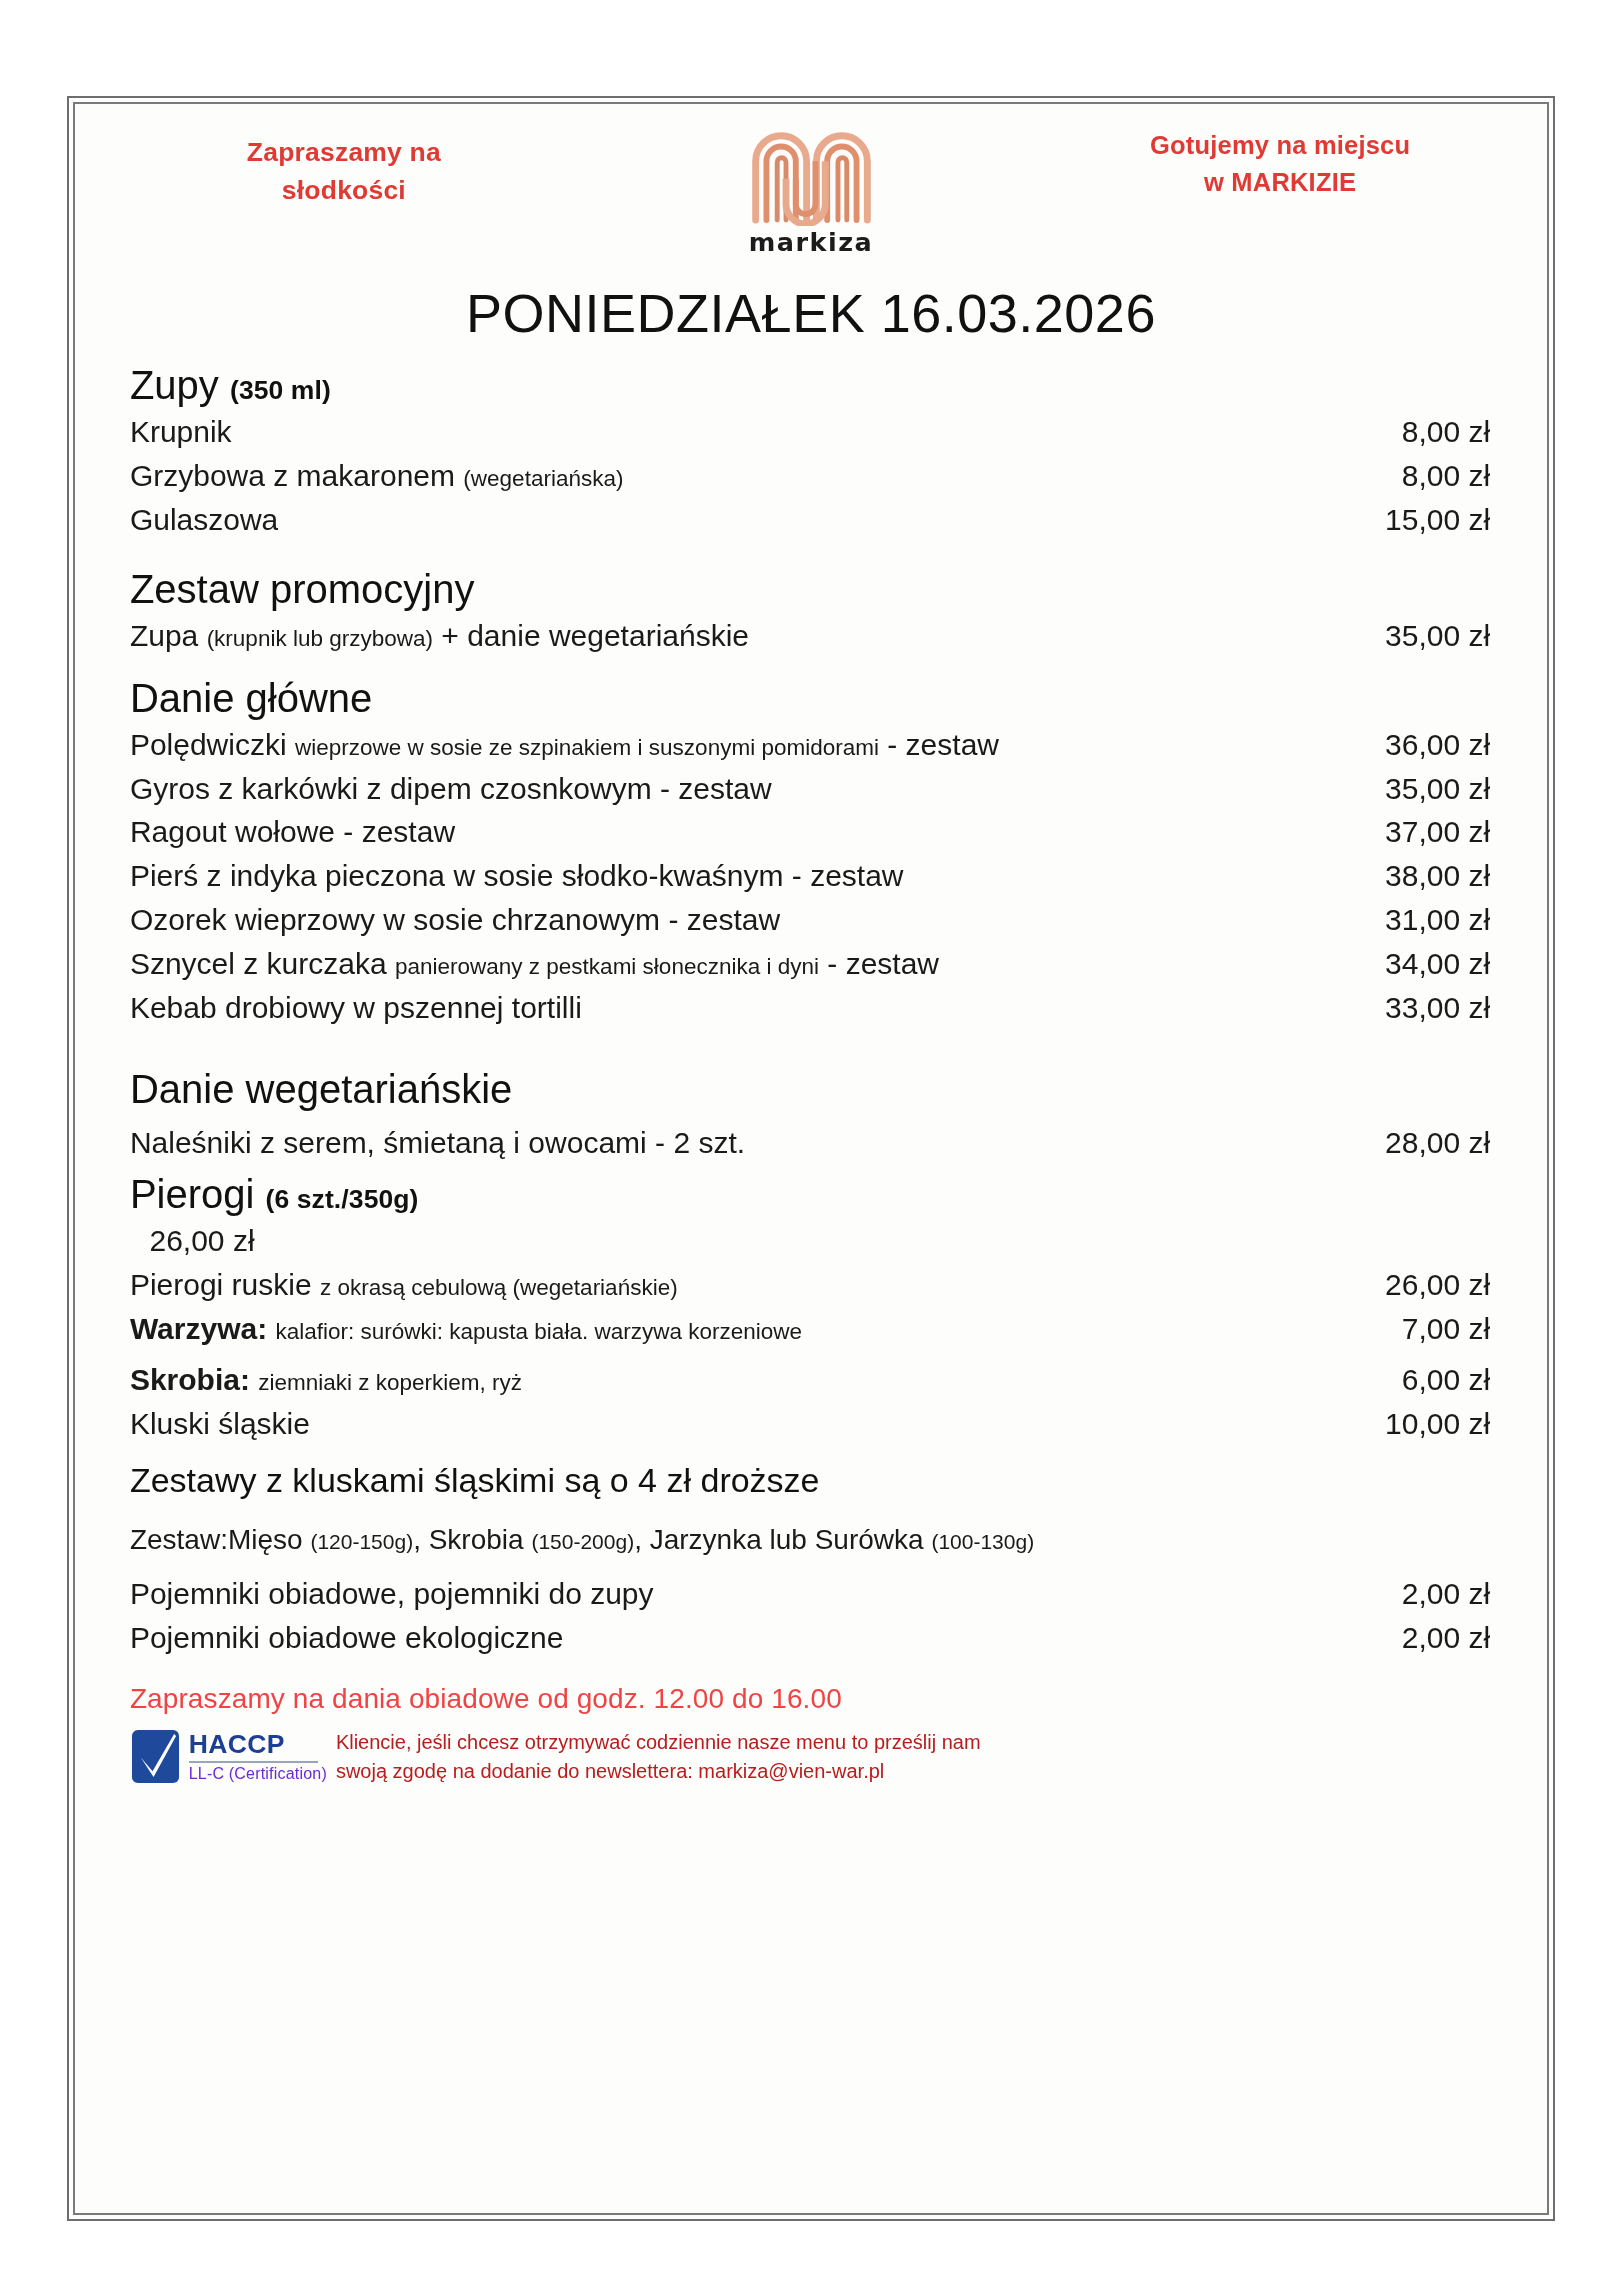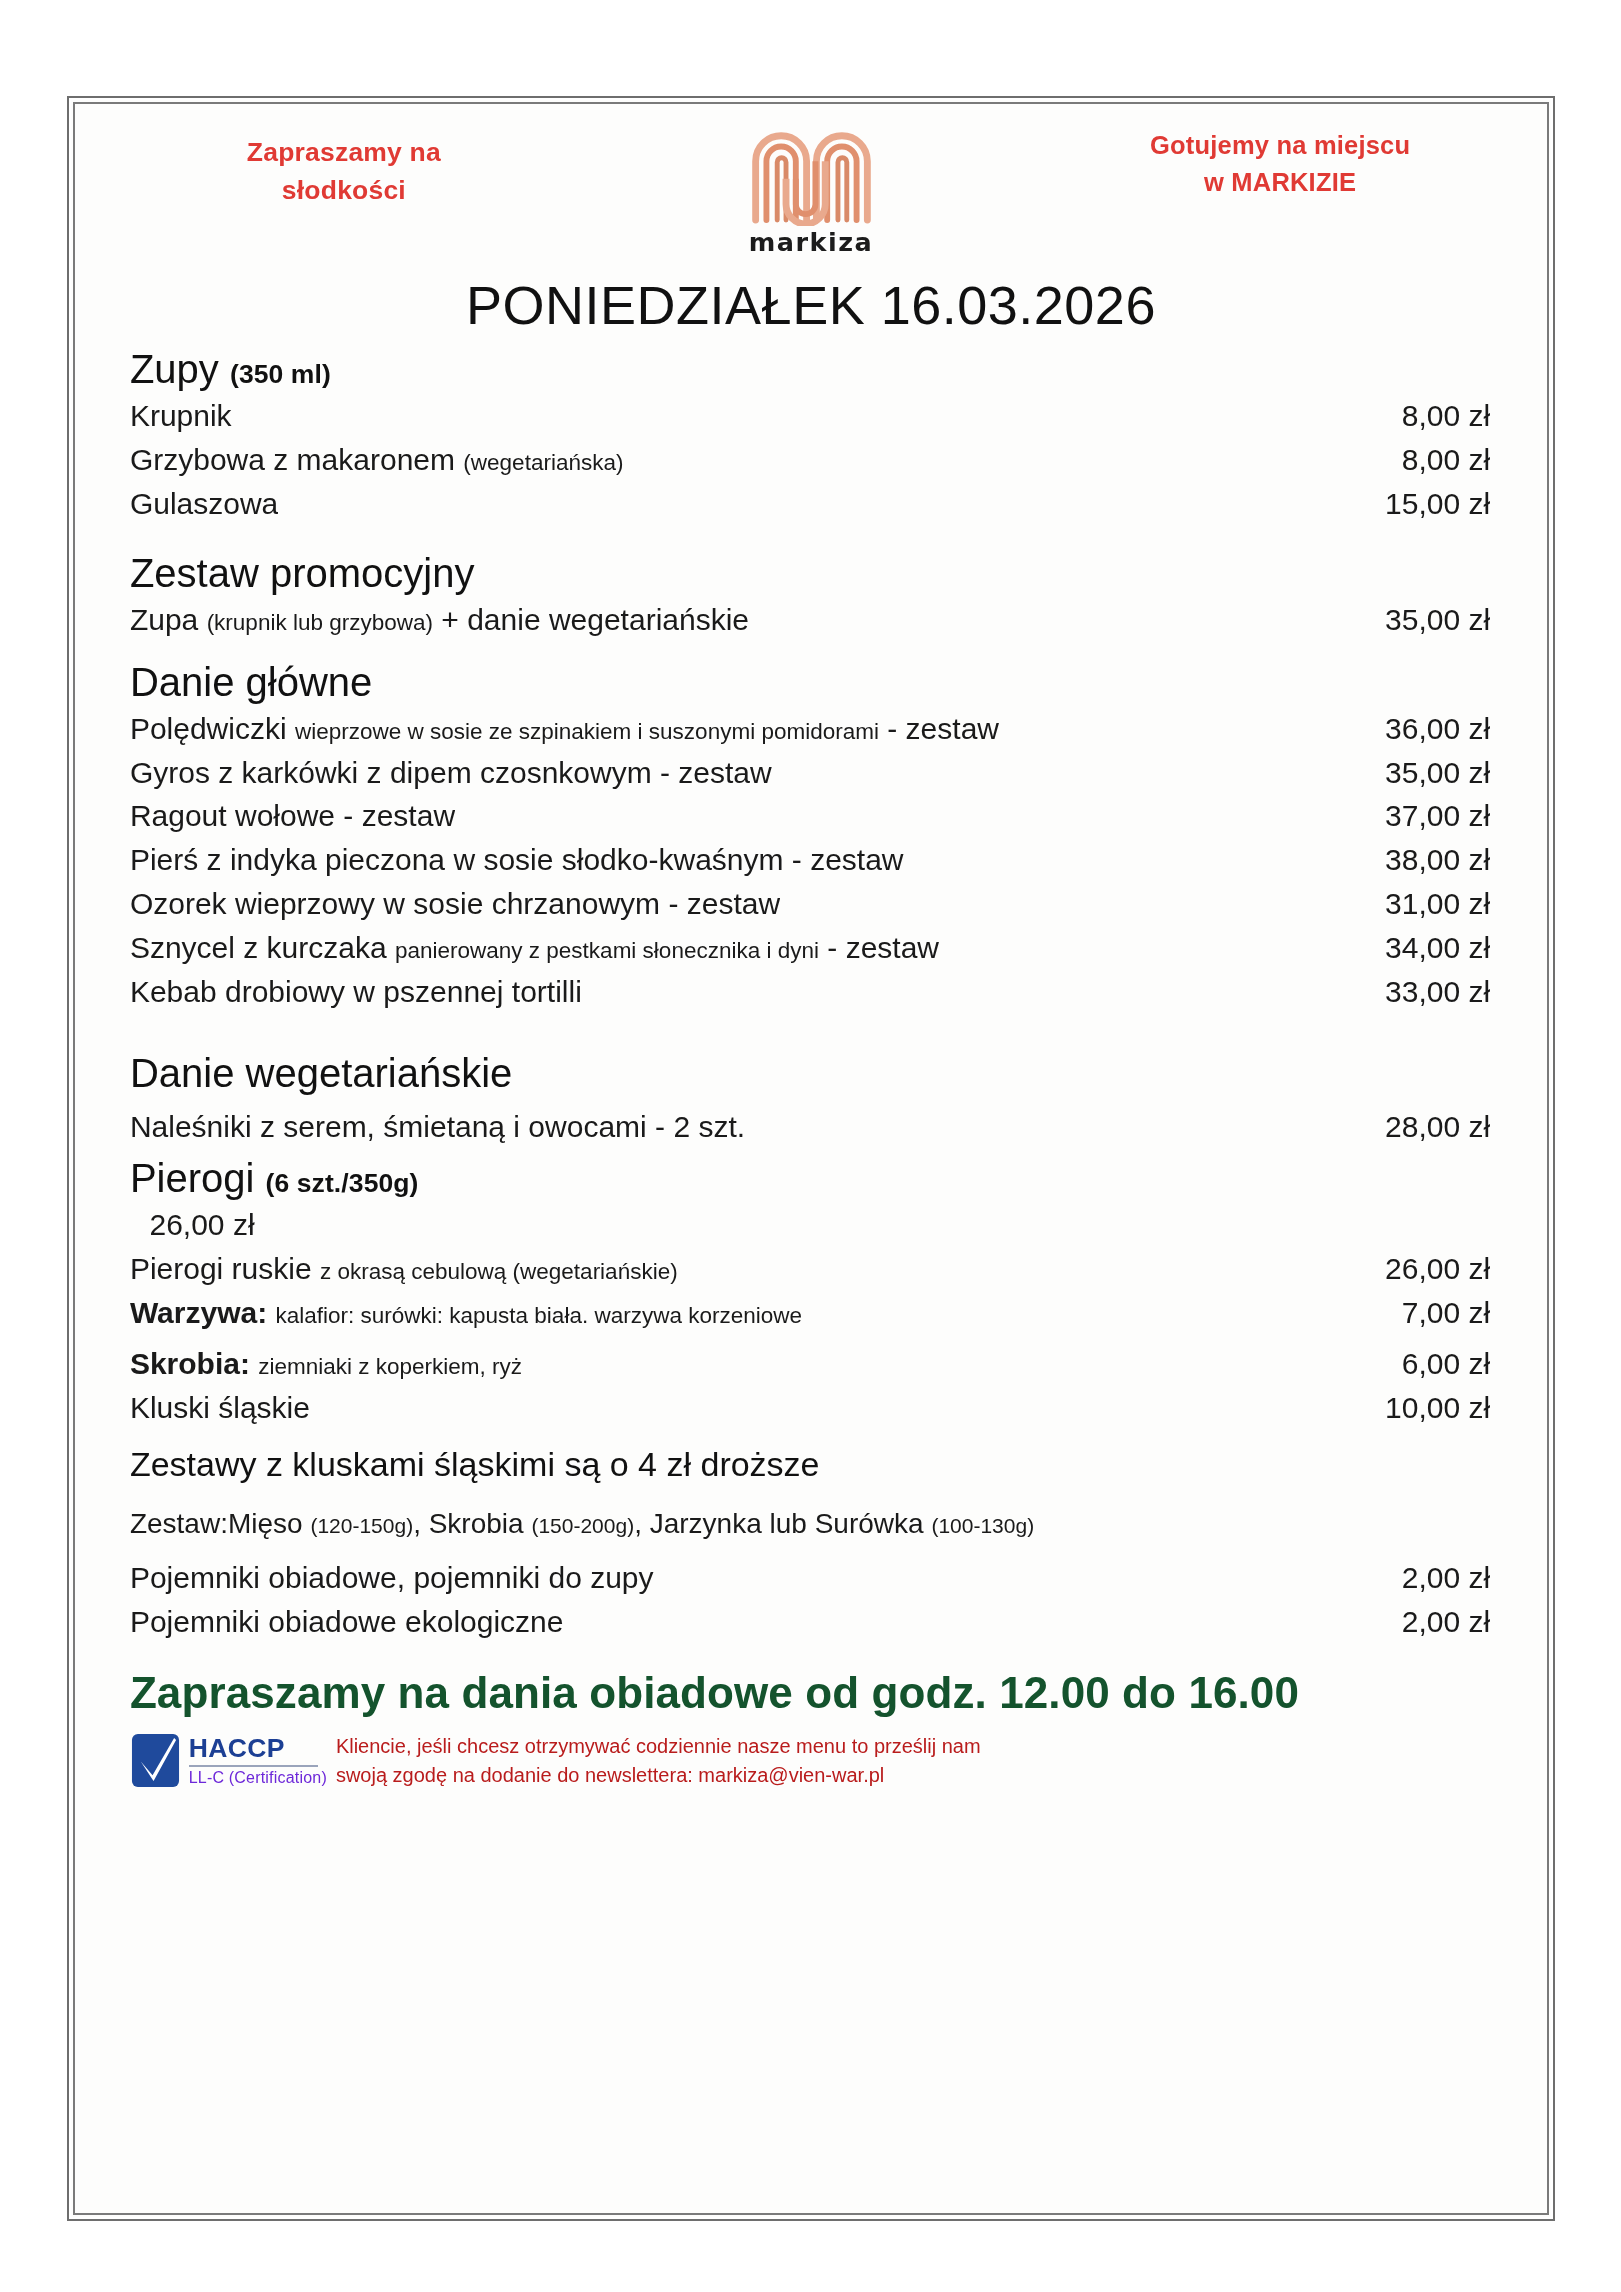--- a/index.html
+++ b/index.html
@@ -88,21 +88,21 @@
     margin-top: 1px;
     font-family: "DejaVu Sans", sans-serif;
   }
 
   .doc-title {
     text-align: center;
     font-size: 54px;
     font-weight: 400;
     letter-spacing: 0.5px;
     color: #111;
-    margin: 4px;
+    margin: 12px;
     padding: 0 0 2px 0;
     line-height: 1.05;
   }
 
   
   .content {
     padding: 3.9px 57px 0 55px;
   }
 
   .section-head {
@@ -163,23 +163,23 @@
   }
   .zestaw-def {
     font-size: 28px;
     color: #1a1a1a;
     padding-top: 19.6px;
     line-height: 1.3;
   }
   .zestaw-def .xs { font-size: 21px; }
 
   .hours {
-    font-size: 44px;
-    font-weight: bold;
-    color: #14532d;
+    font-size: 28px;
+    font-weight: normal;
+    color: #ef4444;
     padding-top: 21.6px;
     line-height: 1.25;
     letter-spacing: 0.1px;
   }
 
   
   .footer {
     display: flex;
     align-items: center;
     padding: 11.8px 57px 0 55px;

